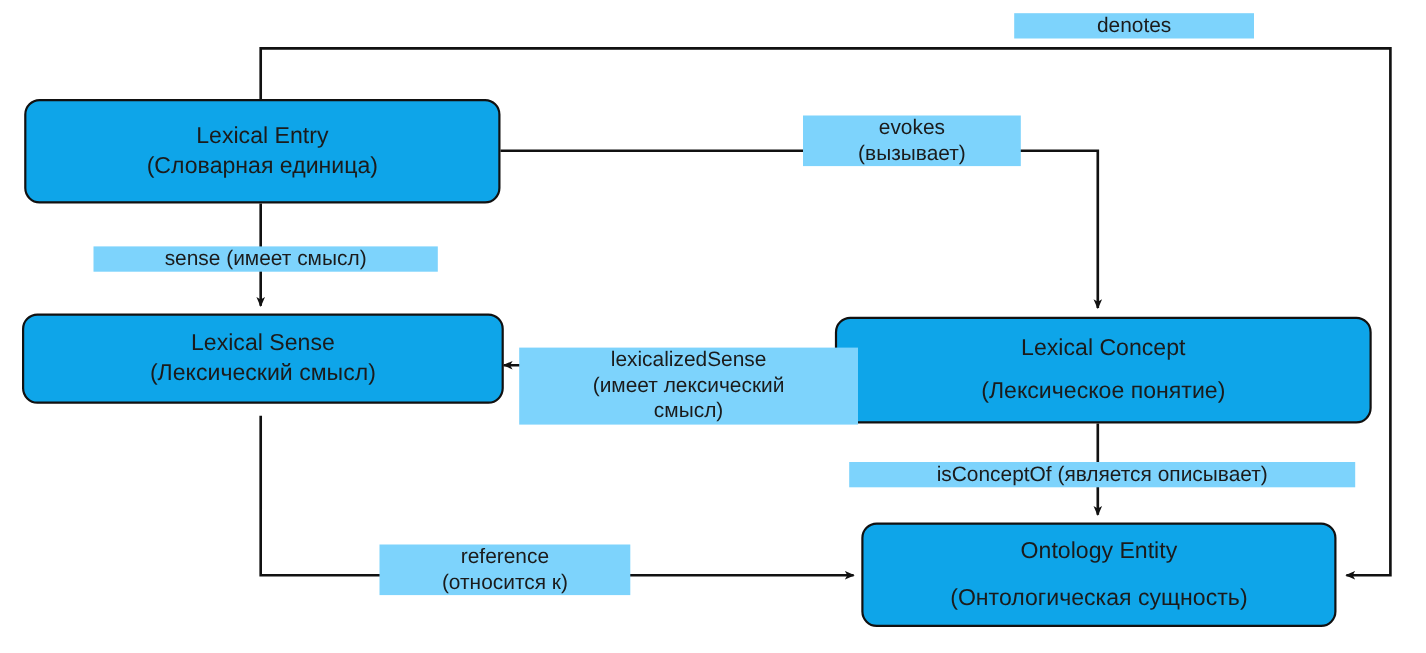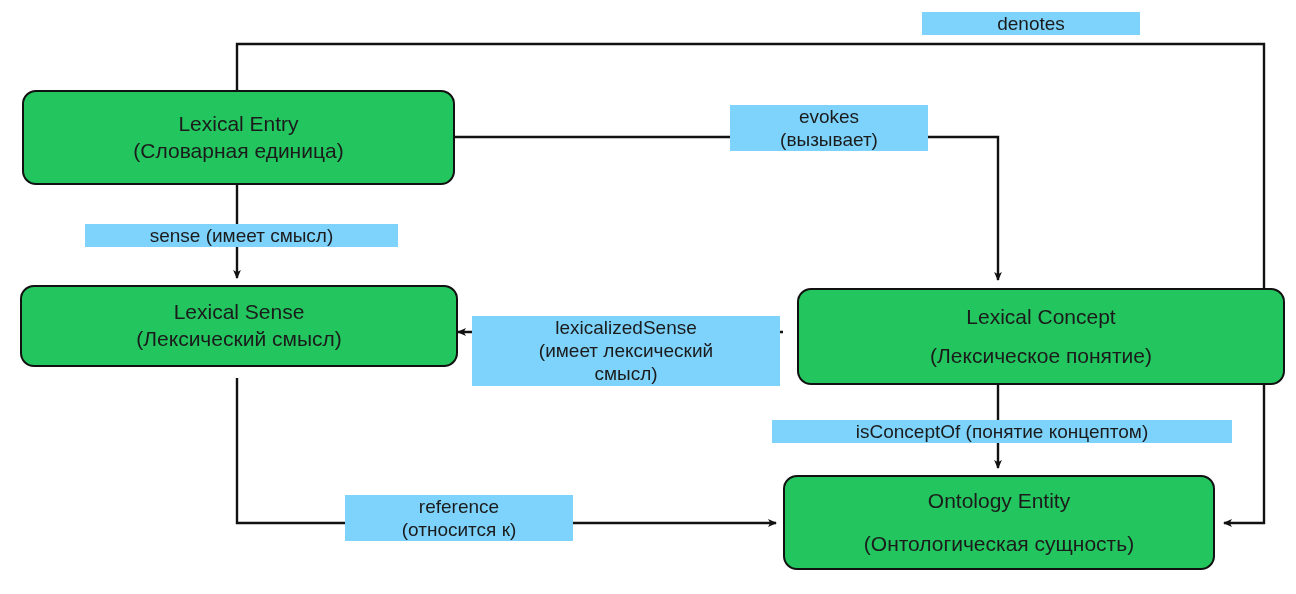--- a/index.html
+++ b/index.html
@@ -22,21 +22,21 @@
     left: 0;
     top: 0;
     width: 1296px;
     height: 594px;
   }
   .node {
     position: absolute;
     box-sizing: border-box;
     border: 2px solid #111111;
     border-radius: 14px;
-    background: #22c55e;
+    background: #0ea5e9;
     display: flex;
     flex-direction: column;
     align-items: center;
     justify-content: center;
     text-align: center;
     color: #1b1b1b;
     font-size: 21px;
     line-height: 1.28;
     z-index: 3;
   }
@@ -90,21 +90,21 @@
   <div class="node" style="left:22px; top:90px; width:433px; height:95px;">
     <span>Lexical Entry</span>
     <span class="ru">(Словарная единица)</span>
   </div>
 
   <div class="node" style="left:20px; top:285px; width:438px; height:82px;justify-content:center;">
     <span>Lexical Sense</span>
     <span class="ru">(Лексический смысл)</span>
   </div>
 
-  <div class="node" style="left:797px; top:288px; width:488px; height:97px;gap:12px;">
+  <div class="node" style="left:759px; top:288px; width:488px; height:97px;gap:12px;">
     <span>Lexical Concept</span>
     <span class="ru">(Лексическое понятие)</span>
   </div>
 
   <div class="node" style="left:783px; top:475px; width:432px; height:95px;gap:16px;">
     <span>Ontology Entity</span>
     <span class="ru">(Онтологическая сущность)</span>
   </div>
 
   <div class="edge-label" style="left:922px; top:12px; width:210px;">
@@ -120,21 +120,21 @@
     <span>sense (имеет смысл)</span>
   </div>
 
   <div class="edge-label wrap" style="left:472px; top:285px; width:300px;">
     <span>lexicalizedSense</span>
     <span>(имеет лексический</span>
     <span>смысл)</span>
   </div>
 
   <div class="edge-label" style="left:772px; top:420px; width:452px;">
-    <span>isConceptOf (понятие концептом)</span>
+    <span>isConceptOf (является описывает)</span>
   </div>
 
   <div class="edge-label" style="left:345px; top:495px; width:220px;">
     <span>reference</span>
     <span>(относится к)</span>
   </div>
 
 </div>
 
 </body></html>

